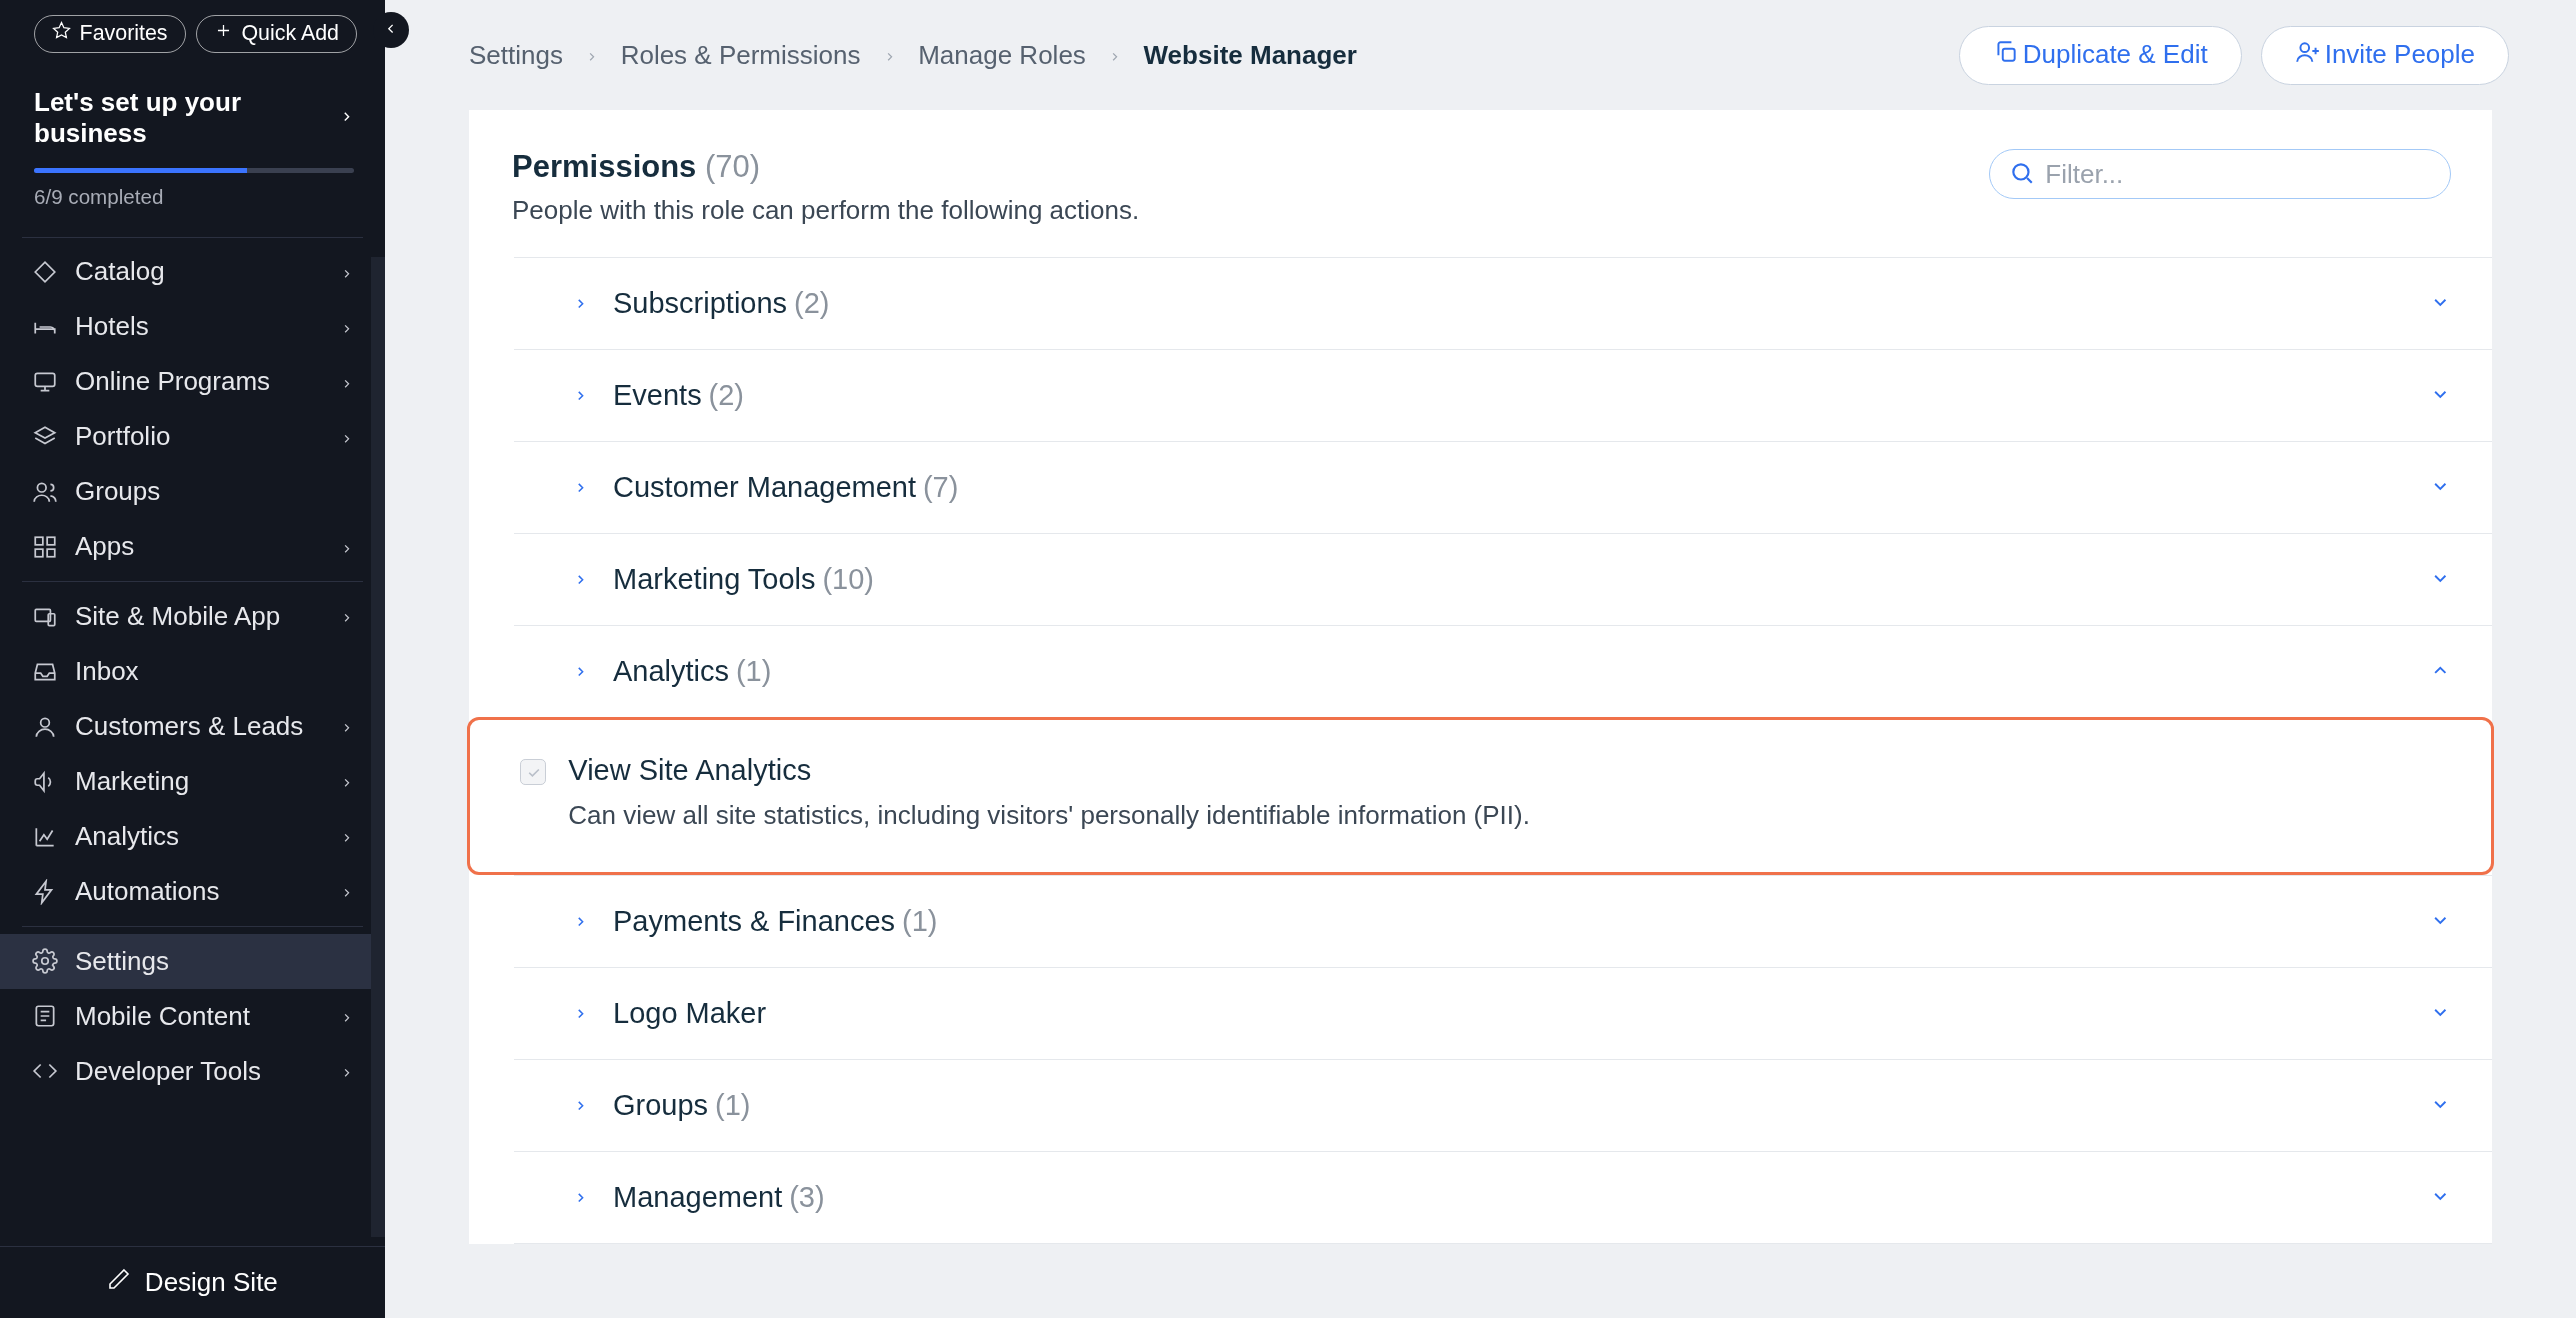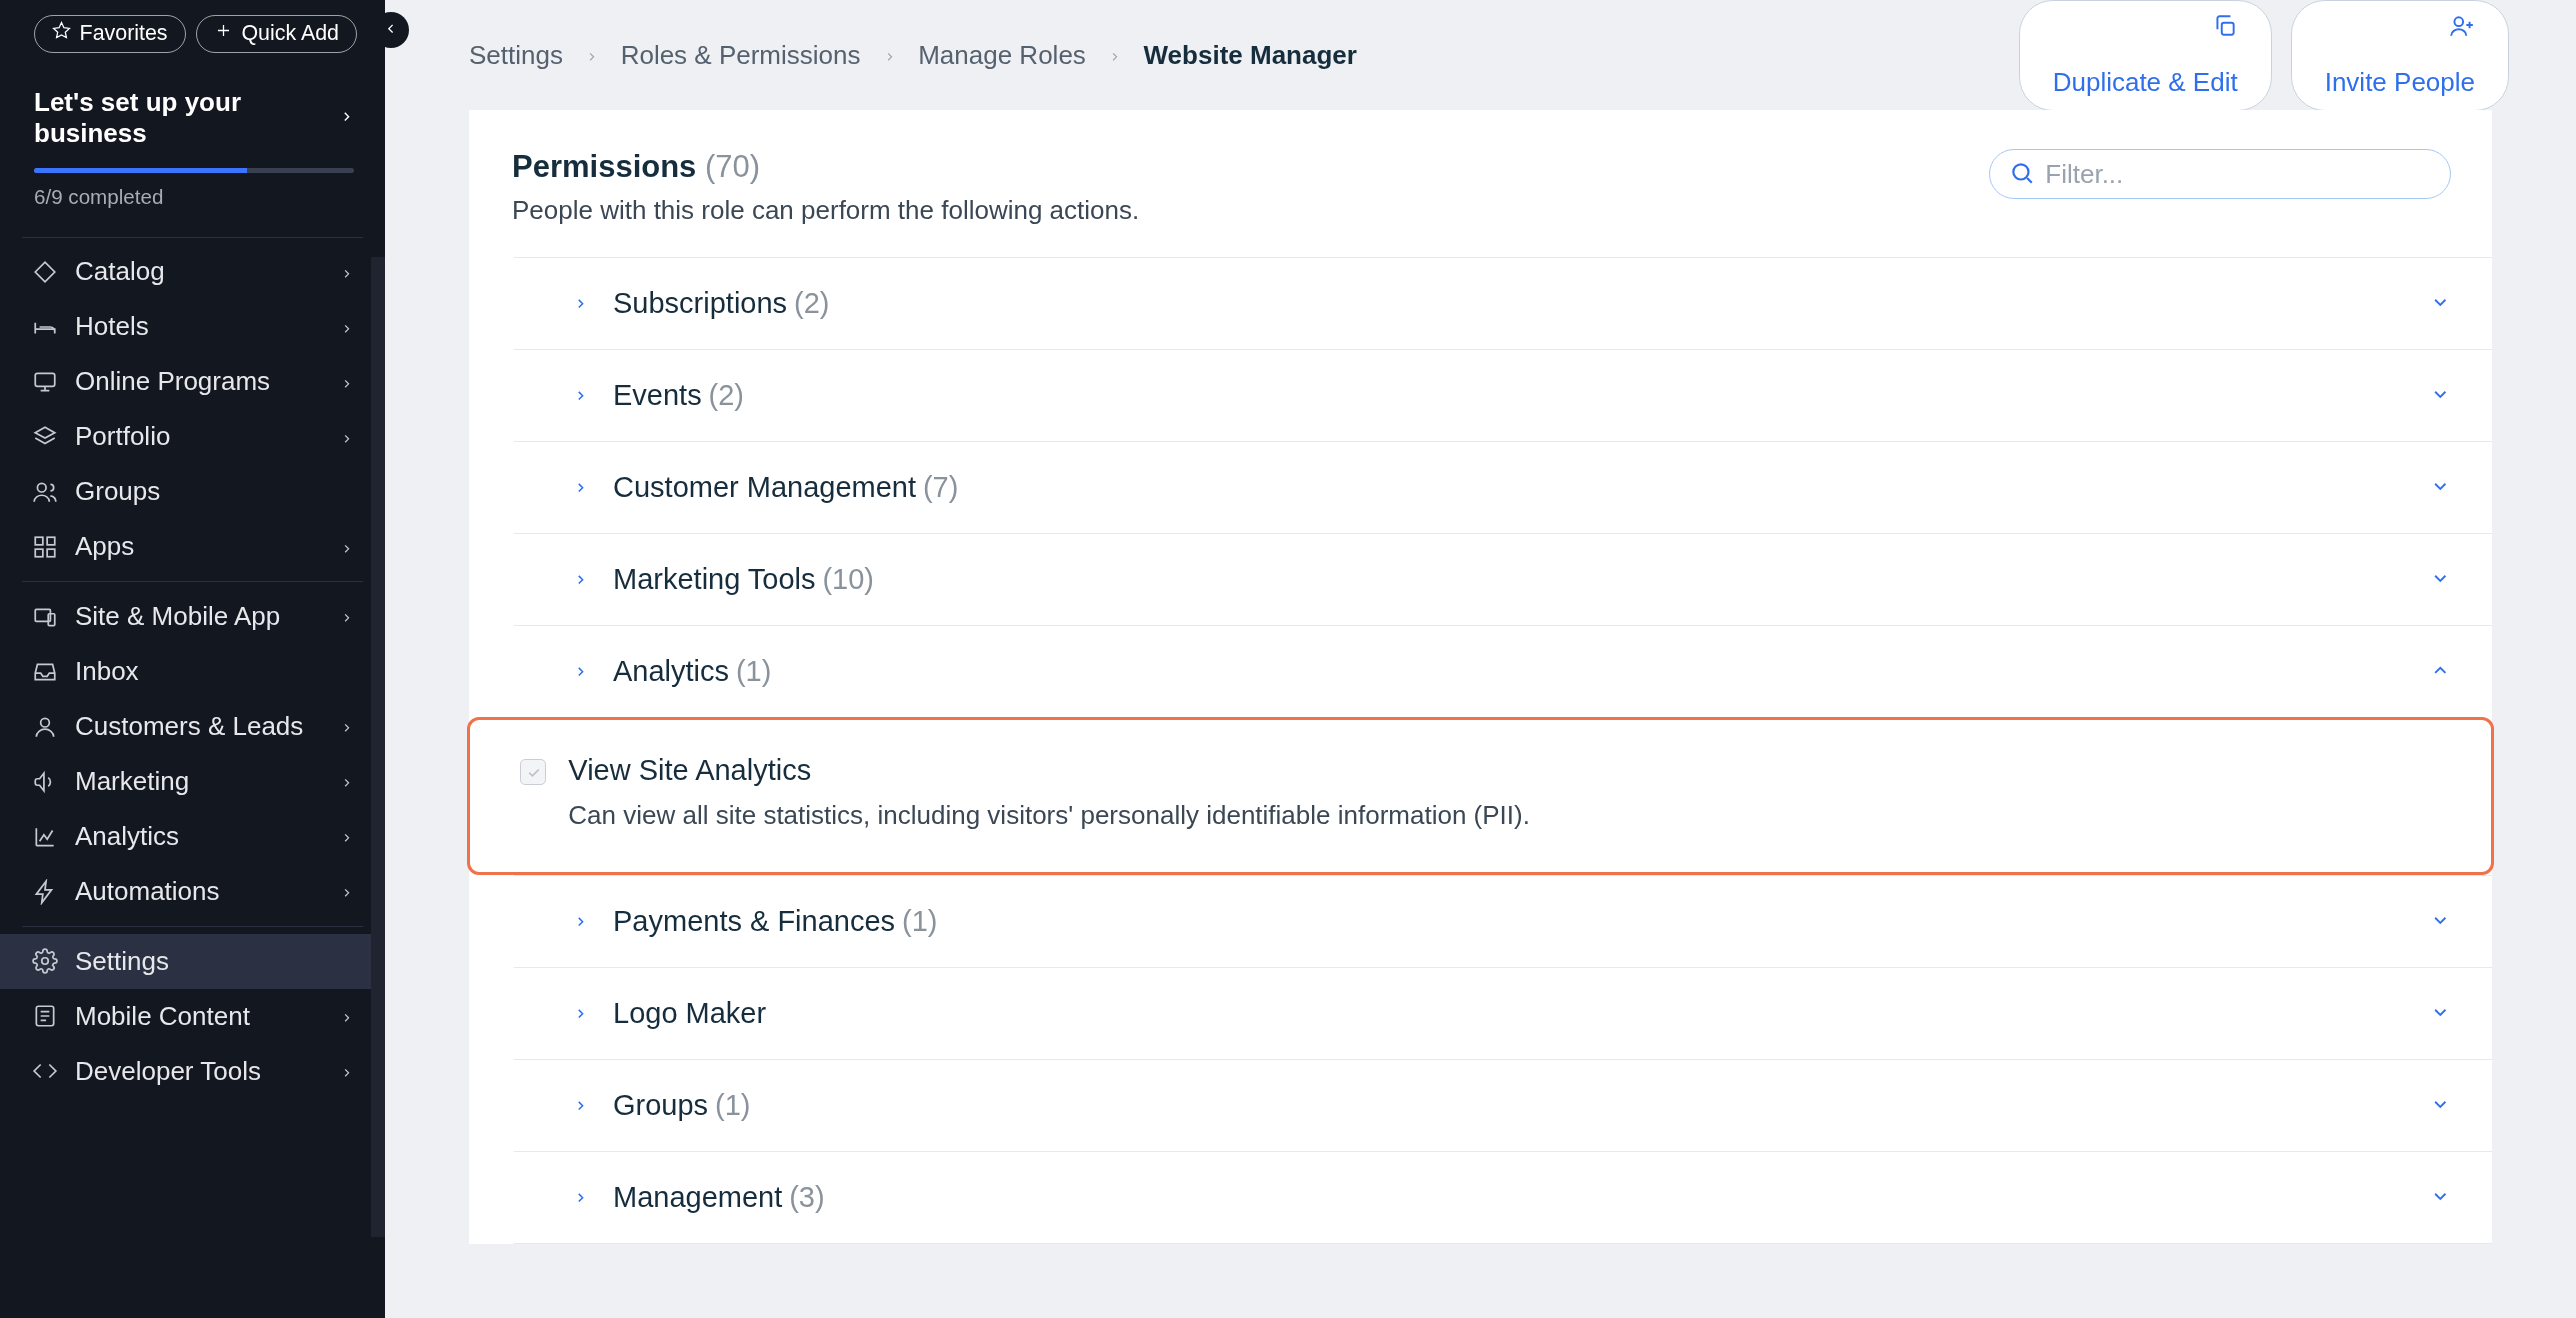--- a/index.html
+++ b/index.html
@@ -129,31 +129,30 @@
     font-size: 26px;
     flex: 1;
   }
   .crumb { color: #56616f; cursor: pointer; }
   .crumb.current { color: #162d3d; font-weight: 600; cursor: default; }
   .crumb-sep svg { width: 13.7px; height: 13.7px; stroke: #9ea6b0; fill: none; stroke-width: 2.2; }
 
   .top-actions { display: flex; gap: 19px; }
   .btn-outline {
     display: inline-flex;
-    align-items: flex-end;
-    gap: 21px;
+    align-items: flex-start;
+    gap: 4px;
     padding: 12px 33px;
     border: 0.9px solid #c9d3e0;
     border-radius: 34px;
     background: #fff;
     color: #2f6fee;
     font-size: 26px;
     font-weight: 500;
     cursor: pointer;
-    flex-direction: column;
   }
   .btn-outline svg { width: 26px; height: 26px; fill: none; stroke: #2f6fee; stroke-width: 1.8; }
 
   .content { padding: 0 84px 34px 84px; }
   .panel {
     background: #fff;
     border-radius: 0;
     padding: 39px 0 0 0;
   }
 
@@ -455,20 +454,28 @@
           </span>
         <span class="nav-label">Developer Tools</span>
         <span class="nav-caret"><svg viewBox="0 0 24 24">
               <path d="M9 6l6 6-6 6"></path>
             </svg></span>
       </div>
     </nav>
 
     <div class="sidebar-scrollbar"></div>
 
+    <div class="design-site">
+      <span>
+        <svg viewBox="0 0 24 24">
+            <path d="M17 3l4 4L7 21H3v-4L17 3z"></path>
+          </svg>
+      </span>
+      <span>Design Site</span>
+    </div>
   </aside>
 
   <main class="main">
     <div class="topbar">
       <div class="breadcrumb">
         <span class="crumb">Settings</span>
         <span class="crumb-sep"><svg viewBox="0 0 24 24">
               <path d="M9 6l6 6-6 6"></path>
             </svg></span>
         <span class="crumb">Roles &amp; Permissions</span>

